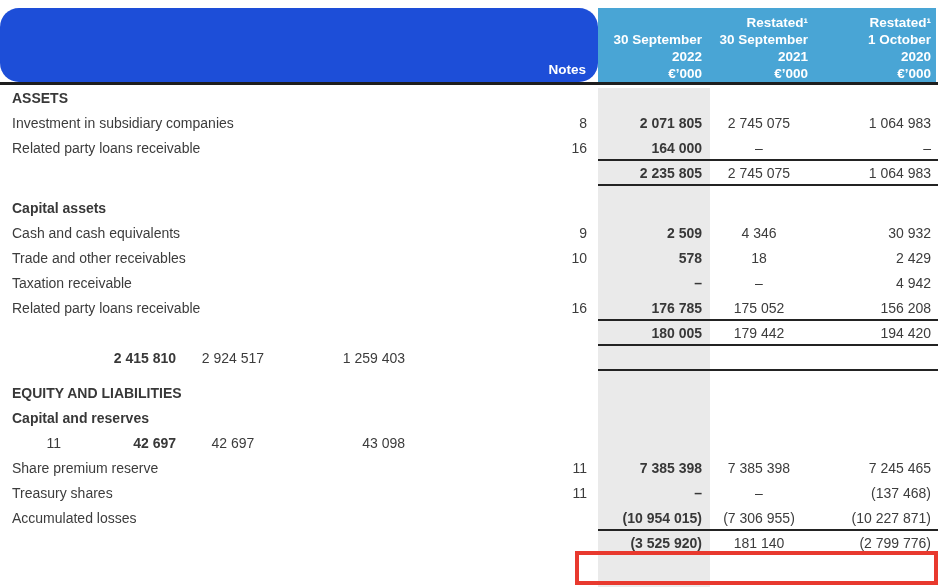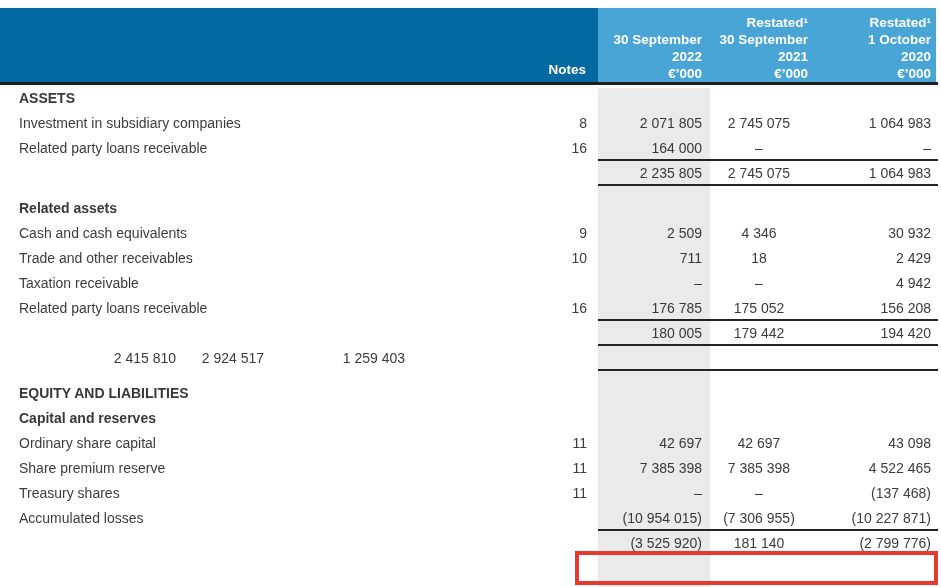--- a/index.html
+++ b/index.html
@@ -35,24 +35,25 @@
   
   .thead {
     margin-top: 8px;
     display: flex;
     height: 77px;
     border-bottom: 3px solid #1e1e1e;
     width: 938px;
   }
   .thead-left {
     width: 598px;
-    background: #0369a1;
+    background: #1d4ed8;
     display: flex;
     align-items: flex-end;
     justify-content: flex-end;
+    border-radius: 19px;
   }
   .notes-label {
     color: #ffffff;
     font-weight: 700;
     font-size: 13.5px;
     padding: 0 12px 5px 0;
   }
   .thead-right {
     width: 338px;
     background: #49a5d5;
@@ -71,23 +72,23 @@
   .th-2020 { width: 120px; padding-right: 5px; }
   
   .tbody { width: 938px; }
   .row {
     position: relative;
     display: flex;
     align-items: center;
     height: 25px;
     width: 938px;
   }
-  .row-label { width: 526px; padding-left: 19px; }
+  .row-label { width: 526px; padding-left: 12px; }
   .row-note  { width: 61px;  text-align: right; }
-  .cell-2022 { width: 123px; padding-right: 8px; text-align: right; font-weight: 400; color: #383838; }
+  .cell-2022 { width: 123px; padding-right: 8px; text-align: right; font-weight: 700; color: #383838; }
   .cell-2021 { width: 106px; padding-right: 8px; text-align: center; }
   .cell-2020 { width: 122px; padding-right: 7px; text-align: right; }
   .r-section .row-label,
   .r-total .row-label { font-weight: 700; color: #383838; }
   .r-spacer { height: 10px; }
   .r-grand  { height: 26px; }
   .row.rule::after {
     content: "";
     position: absolute;
     left: 598px;
@@ -172,37 +173,37 @@
     <span class="cell-2020">1 064 983</span>
   </div>
         <div class="row r-spacer">
     <span class="row-label"></span>
     <span class="row-note"></span>
     <span class="cell-2022"></span>
     <span class="cell-2021"></span>
     <span class="cell-2020"></span>
   </div>
         <div class="row r-section">
-    <span class="row-label">Related assets</span>
+    <span class="row-label">Capital assets</span>
     <span class="row-note"></span>
     <span class="cell-2022"></span>
     <span class="cell-2021"></span>
     <span class="cell-2020"></span>
   </div>
         <div class="row r-item">
     <span class="row-label">Cash and cash equivalents</span>
     <span class="row-note">9</span>
     <span class="cell-2022">2 509</span>
     <span class="cell-2021">4 346</span>
     <span class="cell-2020">30 932</span>
   </div>
         <div class="row r-item">
     <span class="row-label">Trade and other receivables</span>
     <span class="row-note">10</span>
-    <span class="cell-2022">711</span>
+    <span class="cell-2022">578</span>
     <span class="cell-2021">18</span>
     <span class="cell-2020">2 429</span>
   </div>
         <div class="row r-item">
     <span class="row-label">Taxation receivable</span>
     <span class="row-note"></span>
     <span class="cell-2022">–</span>
     <span class="cell-2021">–</span>
     <span class="cell-2020">4 942</span>
   </div>
@@ -241,32 +242,31 @@
     <span class="cell-2020"></span>
   </div>
         <div class="row r-section">
     <span class="row-label">Capital and reserves</span>
     <span class="row-note"></span>
     <span class="cell-2022"></span>
     <span class="cell-2021"></span>
     <span class="cell-2020"></span>
   </div>
         <div class="row r-item">
-    <span class="row-label">Ordinary share capital</span>
     <span class="row-note">11</span>
     <span class="cell-2022">42 697</span>
     <span class="cell-2021">42 697</span>
     <span class="cell-2020">43 098</span>
   </div>
         <div class="row r-item">
     <span class="row-label">Share premium reserve</span>
     <span class="row-note">11</span>
     <span class="cell-2022">7 385 398</span>
     <span class="cell-2021">7 385 398</span>
-    <span class="cell-2020">4 522 465</span>
+    <span class="cell-2020">7 245 465</span>
   </div>
         <div class="row r-item">
     <span class="row-label">Treasury shares</span>
     <span class="row-note">11</span>
     <span class="cell-2022">–</span>
     <span class="cell-2021">–</span>
     <span class="cell-2020">(137 468)</span>
   </div>
         <div class="row r-item rule">
     <span class="row-label">Accumulated losses</span>

